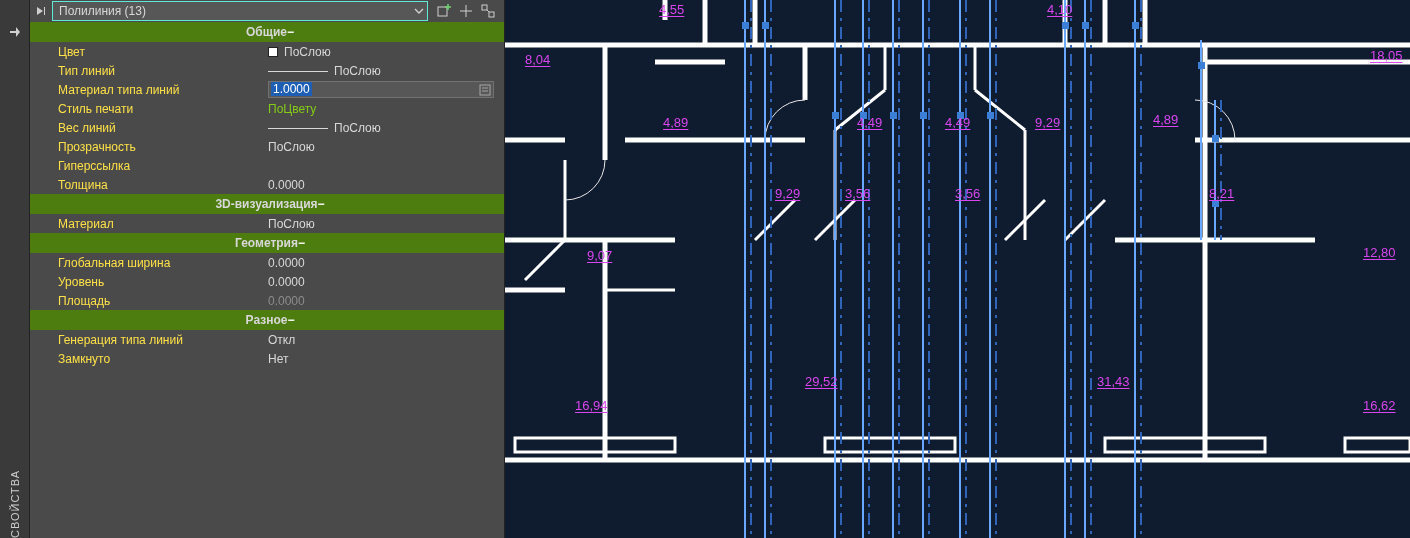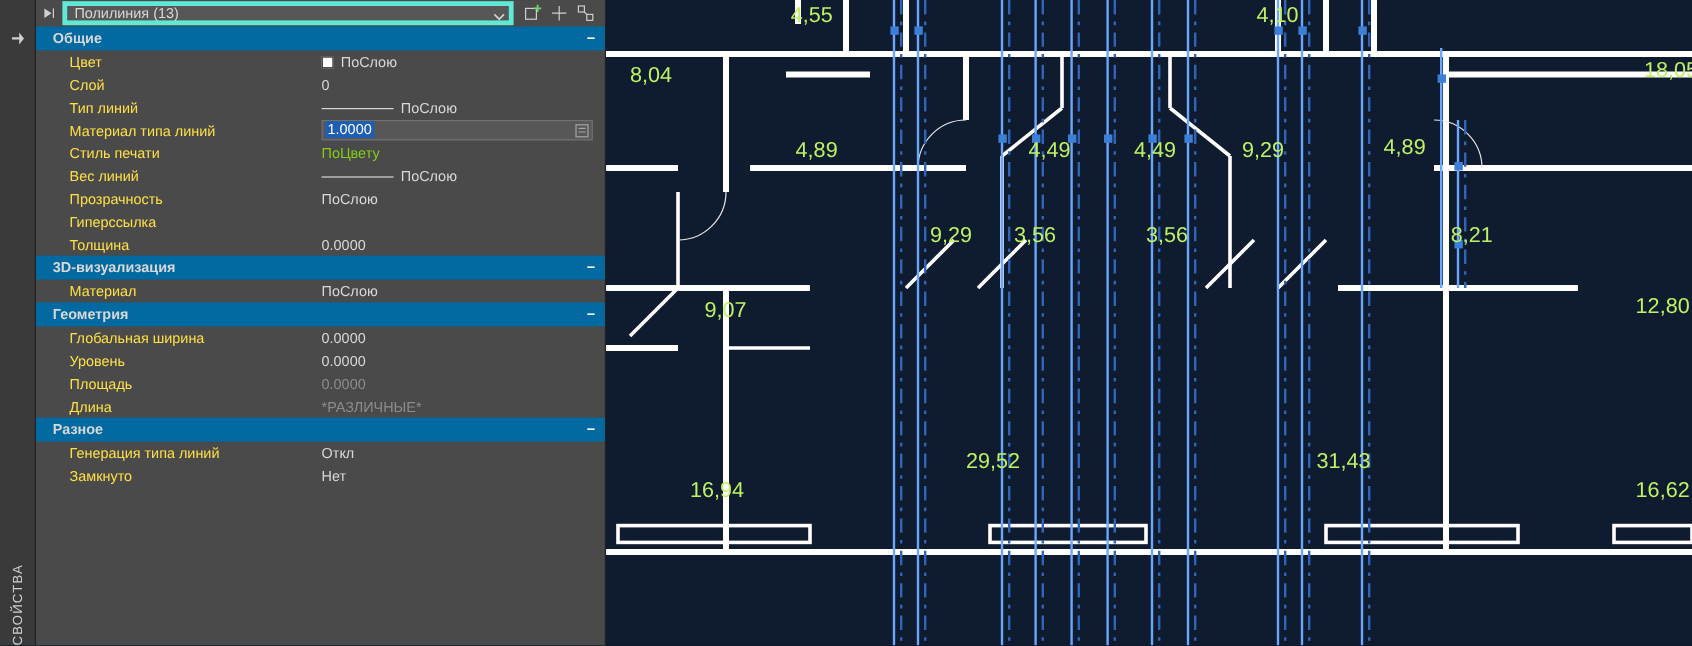--- a/index.html
+++ b/index.html
@@ -3,37 +3,37 @@
 <meta charset="utf-8">
 <style>
 *{box-sizing:border-box;margin:0;padding:0;font-family:"Segoe UI",Tahoma,sans-serif;font-size:12px;color:#d8d8d8}
 body{background:#0f1b2e;width:1410px;height:538px;overflow:hidden;position:relative}
 .sidebar-tab{position:absolute;left:0;top:0;width:30px;height:538px;background:#3a3a3a;border-right:1px solid #222;display:flex;align-items:flex-end;justify-content:center}
 .sidebar-tab .vtext{writing-mode:vertical-rl;transform:rotate(180deg);padding-bottom:30px;letter-spacing:1px;font-size:11px;color:#cfcfcf}
 .sidebar-tab .pin{position:absolute;top:25px;left:8px;width:14px;height:14px}
 .panel{position:absolute;left:30px;top:0;width:475px;height:538px;background:#4a4a4a;border-right:1px solid #222}
 .sel-row{display:flex;align-items:center;height:22px;background:#4a4a4a;padding:2px 4px;gap:4px}
 .sel-row .pin2{width:14px;height:14px;flex:0 0 14px}
-.sel-combo{flex:1;height:20px;background:#575757;border:4px solid #5eead4;display:flex;align-items:center;padding:0 6px;position:relative}
+.sel-combo{flex:1;height:20px;background:#575757;border:1px solid #5eead4;display:flex;align-items:center;padding:0 6px;position:relative}
 .sel-combo .dd{position:absolute;right:2px;top:3px;width:12px;height:12px}
 .sel-icons{display:flex;gap:6px;padding:0 4px}
 .sel-icons svg{width:16px;height:16px}
-.cat{height:20px;background:#0369a1;display:flex;align-items:center;justify-content:space-between;padding:0 8px 0 14px;font-weight:bold;color:#fff}
+.cat{height:20px;background:#4d7c0f;display:flex;align-items:center;justify-content:center;padding:0 8px 0 14px;font-weight:bold;color:#fff}
 .cat .minus{font-weight:bold;color:#fff}
 .prop-row{height:19px;display:flex;align-items:center;padding-left:28px}
 .prop-row .lbl{width:210px;color:#fde047}
 .prop-row .val{flex:1;color:#d8d8d8}
 .prop-row.editing .val{background:#575757;border:1px solid #717171;height:17px;display:flex;align-items:flex-start;padding:0 2px;margin-right:10px;position:relative}
 .prop-row.editing .val .txt{background:#1e5fb4;color:#fff;padding:0 2px}
 .prop-row.editing .mini{position:absolute;right:2px;top:2px;width:12px;height:12px}
 .swatch{width:10px;height:10px;background:#fff;border:1px solid #222;display:inline-block;margin-right:6px;vertical-align:middle}
 .ltype-line{display:inline-block;width:60px;border-top:1px solid #d8d8d8;vertical-align:middle;margin-right:6px}
 .canvas{position:absolute;left:505px;top:0;right:0;bottom:0;background:#0f1b2e}
 .canvas svg{position:absolute;left:0;top:0}
-.dim{position:absolute;color:#bef264;font-size:18px;text-underline-offset:2px;white-space:nowrap}
+.dim{position:absolute;color:#d946ef;font-size:13px;text-decoration:underline;text-underline-offset:2px;white-space:nowrap}
 </style>
 </head>
 <body>
 
 <div class="sidebar-tab">
   <svg class="pin" viewBox="0 0 14 14">
       <path d="M2 6 L8 6 L8 2 L12 7 L8 12 L8 8 L2 8 Z" fill="#cfcfcf"></path>
     </svg>
   <span class="vtext">СВОЙСТВА</span>
 </div>
@@ -69,24 +69,20 @@
   <div class="cat">
       <span>Общие</span>
       <span class="minus">−</span>
     </div>
 
   <div class="prop-row">
       <span class="lbl">Цвет</span>
       <span class="val"><span class="swatch"></span><span>ПоСлою</span></span>
     </div>
   <div class="prop-row">
-      <span class="lbl">Слой</span>
-      <span class="val">0</span>
-    </div>
-  <div class="prop-row">
       <span class="lbl">Тип линий</span>
       <span class="val"><span class="ltype-line"></span><span>ПоСлою</span></span>
     </div>
   <div class="prop-row editing">
       <span class="lbl">Материал типа линий</span>
       <span class="val">
         <span class="txt">1.0000</span>
         <svg class="mini" viewBox="0 0 12 12">
           <rect x="1" y="1" width="10" height="10" fill="none" stroke="#a5a5a5"></rect>
           <line x1="3" y1="4" x2="9" y2="4" stroke="#a5a5a5"></line>
@@ -132,24 +128,20 @@
       <span class="lbl">Глобальная ширина</span>
       <span class="val">0.0000</span>
     </div>
   <div class="prop-row">
       <span class="lbl">Уровень</span>
       <span class="val">0.0000</span>
     </div>
   <div class="prop-row">
       <span class="lbl">Площадь</span>
       <span class="val" style="color:#8c8c8c">0.0000</span>
-    </div>
-  <div class="prop-row">
-      <span class="lbl">Длина</span>
-      <span class="val" style="color:#8c8c8c">*РАЗЛИЧНЫЕ*</span>
     </div>
 
   <div class="cat">
       <span>Разное</span>
       <span class="minus">−</span>
     </div>
   <div class="prop-row">
       <span class="lbl">Генерация типа линий</span>
       <span class="val">Откл</span>
     </div>

